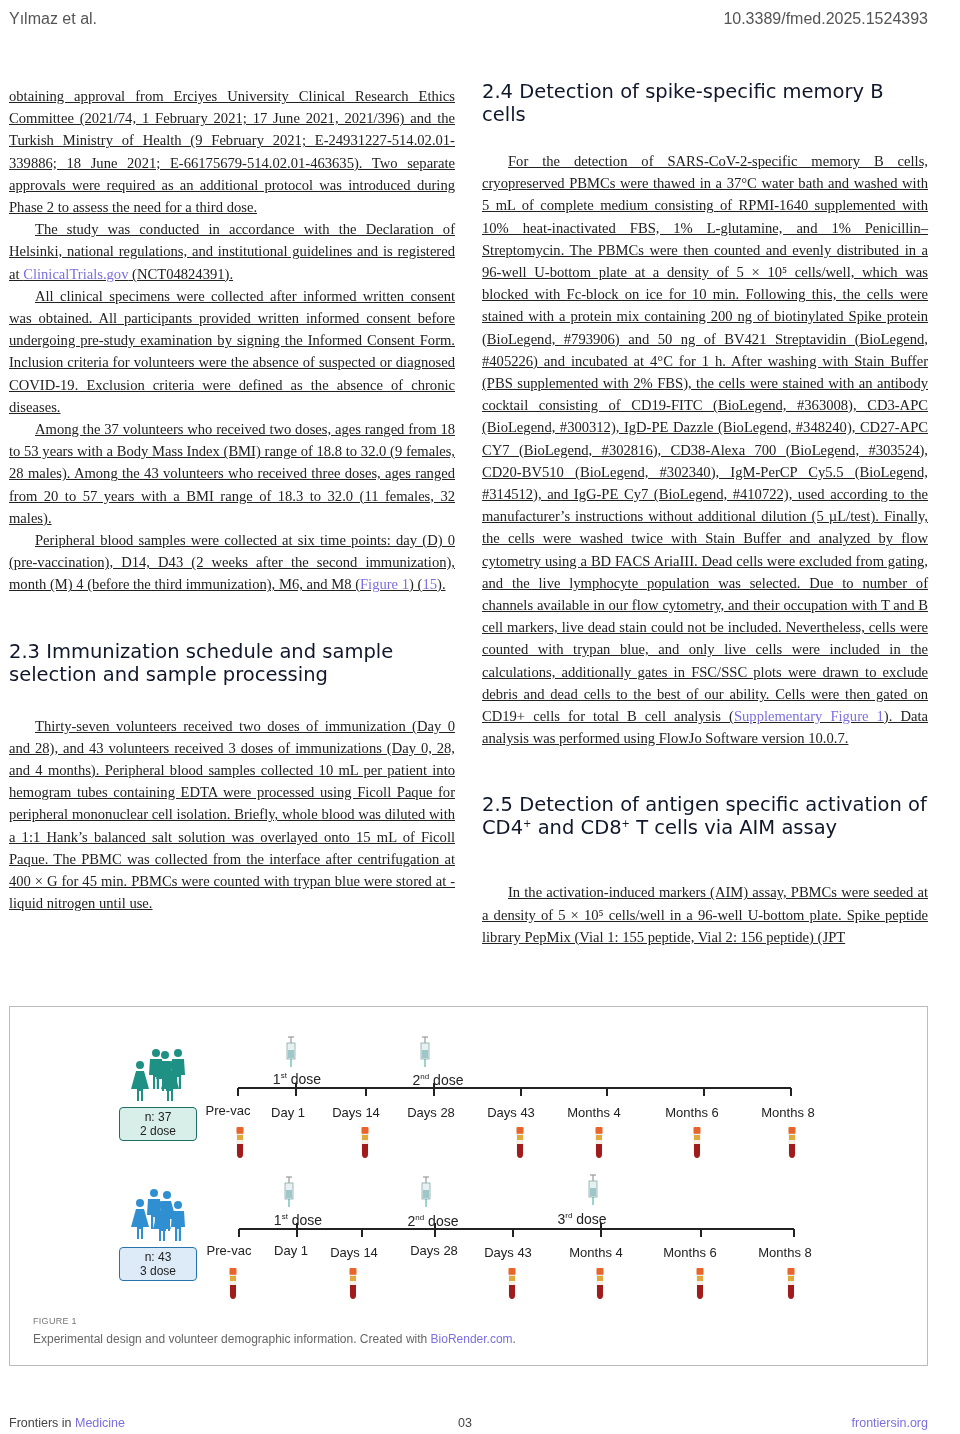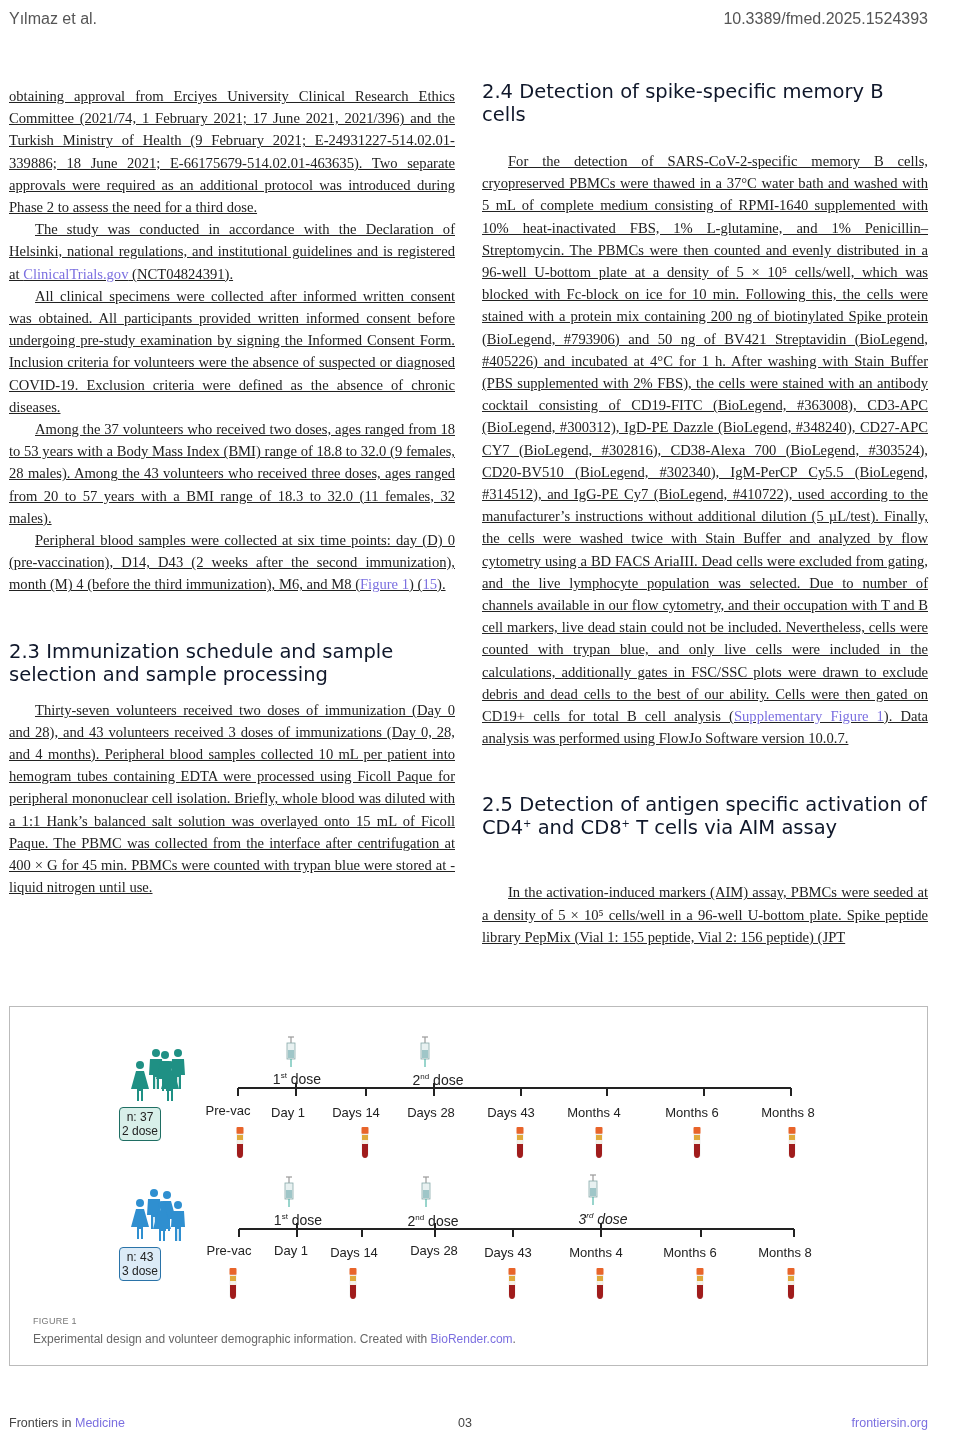--- a/index.html
+++ b/index.html
@@ -19,35 +19,35 @@
   .figure { position: absolute; left: 9px; top: 1006px; width: 919px; height: 360px; border: 1px solid #bbb; background: #fff; }
   .fig-label { position: absolute; left: 23px; top: 309px; font-family: "Liberation Sans", sans-serif; font-size: 9px; color: #777; letter-spacing: 0.3px; }
   .fig-caption { position: absolute; left: 23px; top: 325px; font-family: "Liberation Sans", sans-serif; font-size: 12px; color: #666; }
   .footer { position: absolute; top: 1416px; font-family: "Liberation Sans", sans-serif; font-size: 12.5px; color: #444; }
   .footer.left { left: 9px; }
   .footer.center { left: 458px; }
   .footer.right { right: 32px; color: #7b6fe0; }
   .tl-label { position: absolute; font-family: "Liberation Sans", sans-serif; font-size: 13px; color: #222; white-space: nowrap; transform: translateX(-50%); }
   .dose-label { position: absolute; font-family: "Liberation Sans", sans-serif; font-size: 14px; color: #222; white-space: nowrap; transform: translateX(-50%); }
   .dose-label sup { font-size: 8px; }
-  .n-box { position: absolute; width: 42px; height: 34px; border-radius: 4px; font-family: "Liberation Sans", sans-serif; font-size: 12px; line-height: 14px; text-align: center; padding-top: 2px; color: #222; }
+  .n-box { position: absolute; width: 78px; height: 34px; border-radius: 4px; font-family: "Liberation Sans", sans-serif; font-size: 12px; line-height: 14px; text-align: center; padding-top: 2px; color: #222; }
 </style>
 </head>
 <body>
 
 <div class="hdr left">Yılmaz et al.</div>
 <div class="hdr right">10.3389/fmed.2025.1524393</div>
 
 <div class="col left">
   <p class="body">obtaining approval from Erciyes University Clinical Research Ethics Committee (2021/74, 1 February 2021; 17 June 2021, 2021/396) and the Turkish Ministry of Health (9 February 2021; E-24931227-514.02.01-339886; 18 June 2021; E-66175679-514.02.01-463635). Two separate approvals were required as an additional protocol was introduced during Phase 2 to assess the need for a third dose.</p>
   <p class="body ind"><span>The study was conducted in accordance with the Declaration of Helsinki, national regulations, and institutional guidelines and is registered at </span><span class="lnk">ClinicalTrials.gov</span><span> (NCT04824391).</span></p>
   <p class="body ind">All clinical specimens were collected after informed written consent was obtained. All participants provided written informed consent before undergoing pre-study examination by signing the Informed Consent Form. Inclusion criteria for volunteers were the absence of suspected or diagnosed COVID-19. Exclusion criteria were defined as the absence of chronic diseases.</p>
   <p class="body ind">Among the 37 volunteers who received two doses, ages ranged from 18 to 53 years with a Body Mass Index (BMI) range of 18.8 to 32.0 (9 females, 28 males). Among the 43 volunteers who received three doses, ages ranged from 20 to 57 years with a BMI range of 18.3 to 32.0 (11 females, 32 males).</p>
   <p class="body ind"><span>Peripheral blood samples were collected at six time points: day (D) 0 (pre-vaccination), D14, D43 (2 weeks after the second immunization), month (M) 4 (before the third immunization), M6, and M8 (</span><span class="lnk">Figure 1</span><span>) (</span><span class="lnk">15</span><span>).</span></p>
-  <h2 class="sec" style="margin-top:44px;margin-bottom:13px;">2.3 Immunization schedule and sample selection and sample processing</h2>
+  <h2 class="sec" style="margin-top:44px;margin-bottom:29px;">2.3 Immunization schedule and sample selection and sample processing</h2>
   <p class="body ind">Thirty-seven volunteers received two doses of immunization (Day 0 and 28), and 43 volunteers received 3 doses of immunizations (Day 0, 28, and 4 months). Peripheral blood samples collected 10 mL per patient into hemogram tubes containing EDTA were processed using Ficoll Paque for peripheral mononuclear cell isolation. Briefly, whole blood was diluted with a 1:1 Hank’s balanced salt solution was overlayed onto 15 mL of Ficoll Paque. The PBMC was collected from the interface after centrifugation at 400 × G for 45 min. PBMCs were counted with trypan blue were stored at -liquid nitrogen until use.</p>
 </div>
 
 <div class="col right">
   <h2 class="sec" style="margin-bottom:24px;">2.4 Detection of spike-specific memory B cells</h2>
   <p class="body ind"><span>For the detection of SARS-CoV-2-specific memory B cells, cryopreserved PBMCs were thawed in a 37°C water bath and washed with 5 mL of complete medium consisting of RPMI-1640 supplemented with 10% heat-inactivated FBS, 1% L-glutamine, and 1% Penicillin–Streptomycin. The PBMCs were then counted and evenly distributed in a 96-well U-bottom plate at a density of 5 × 10⁵ cells/well, which was blocked with Fc-block on ice for 10 min. Following this, the cells were stained with a protein mix containing 200 ng of biotinylated Spike protein (BioLegend, #793906) and 50 ng of BV421 Streptavidin (BioLegend, #405226) and incubated at 4°C for 1 h. After washing with Stain Buffer (PBS supplemented with 2% FBS), the cells were stained with an antibody cocktail consisting of CD19-FITC (BioLegend, #363008), CD3-APC (BioLegend, #300312), IgD-PE Dazzle (BioLegend, #348240), CD27-APC CY7 (BioLegend, #302816), CD38-Alexa 700 (BioLegend, #303524), CD20-BV510 (BioLegend, #302340), IgM-PerCP Cy5.5 (BioLegend, #314512), and IgG-PE Cy7 (BioLegend, #410722), used according to the manufacturer’s instructions without additional dilution (5 µL/test). Finally, the cells were washed twice with Stain Buffer and analyzed by flow cytometry using a BD FACS AriaIII. Dead cells were excluded from gating, and the live lymphocyte population was selected. Due to number of channels available in our flow cytometry, and their occupation with T and B cell markers, live dead stain could not be included. Nevertheless, cells were counted with trypan blue, and only live cells were included in the calculations, additionally gates in FSC/SSC plots were drawn to exclude debris and dead cells to the best of our ability. Cells were then gated on CD19+ cells for total B cell analysis (</span><span class="lnk">Supplementary Figure 1</span><span>). Data analysis was performed using FlowJo Software version 10.0.7.</span></p>
   <h2 class="sec" style="margin-top:44px;margin-bottom:42px;"><span>2.5 Detection of antigen specific activation of CD4</span><sup>+</sup><span> and CD8</span><sup>+</sup><span> T cells via AIM assay</span></h2>
   <p class="body ind">In the activation-induced markers (AIM) assay, PBMCs were seeded at a density of 5 × 10⁵ cells/well in a 96-well U-bottom plate. Spike peptide library PepMix (Vial 1: 155 peptide, Vial 2: 156 peptide) (JPT</p>
 </div>
 
@@ -151,21 +151,21 @@
   <div class="tl-label" style="left:278px;top:98px;">Day 1</div>
   <div class="tl-label" style="left:346px;top:98px;">Days 14</div>
   <div class="tl-label" style="left:421px;top:98px;">Days 28</div>
   <div class="tl-label" style="left:501px;top:98px;">Days 43</div>
   <div class="tl-label" style="left:584px;top:98px;">Months 4</div>
   <div class="tl-label" style="left:682px;top:98px;">Months 6</div>
   <div class="tl-label" style="left:778px;top:98px;">Months 8</div>
 
   <div class="dose-label" style="left:288px;top:205px;"><span>1</span><sup>st</sup> <span>dose</span></div>
   <div class="dose-label" style="left:423px;top:206px;"><span>2</span><sup>nd</sup> <span>dose</span></div>
-  <div class="dose-label" style="left:593px;top:204px;font-style:italic;"><span>3</span><sup>rd</sup> <span>dose</span></div>
+  <div class="dose-label" style="left:572px;top:204px;"><span>3</span><sup>rd</sup> <span>dose</span></div>
 
   <div class="tl-label" style="left:219px;top:236px;">Pre-vac</div>
   <div class="tl-label" style="left:281px;top:236px;">Day 1</div>
   <div class="tl-label" style="left:344px;top:238px;">Days 14</div>
   <div class="tl-label" style="left:424px;top:236px;">Days 28</div>
   <div class="tl-label" style="left:498px;top:238px;">Days 43</div>
   <div class="tl-label" style="left:586px;top:238px;">Months 4</div>
   <div class="tl-label" style="left:680px;top:238px;">Months 6</div>
   <div class="tl-label" style="left:775px;top:238px;">Months 8</div>
 

